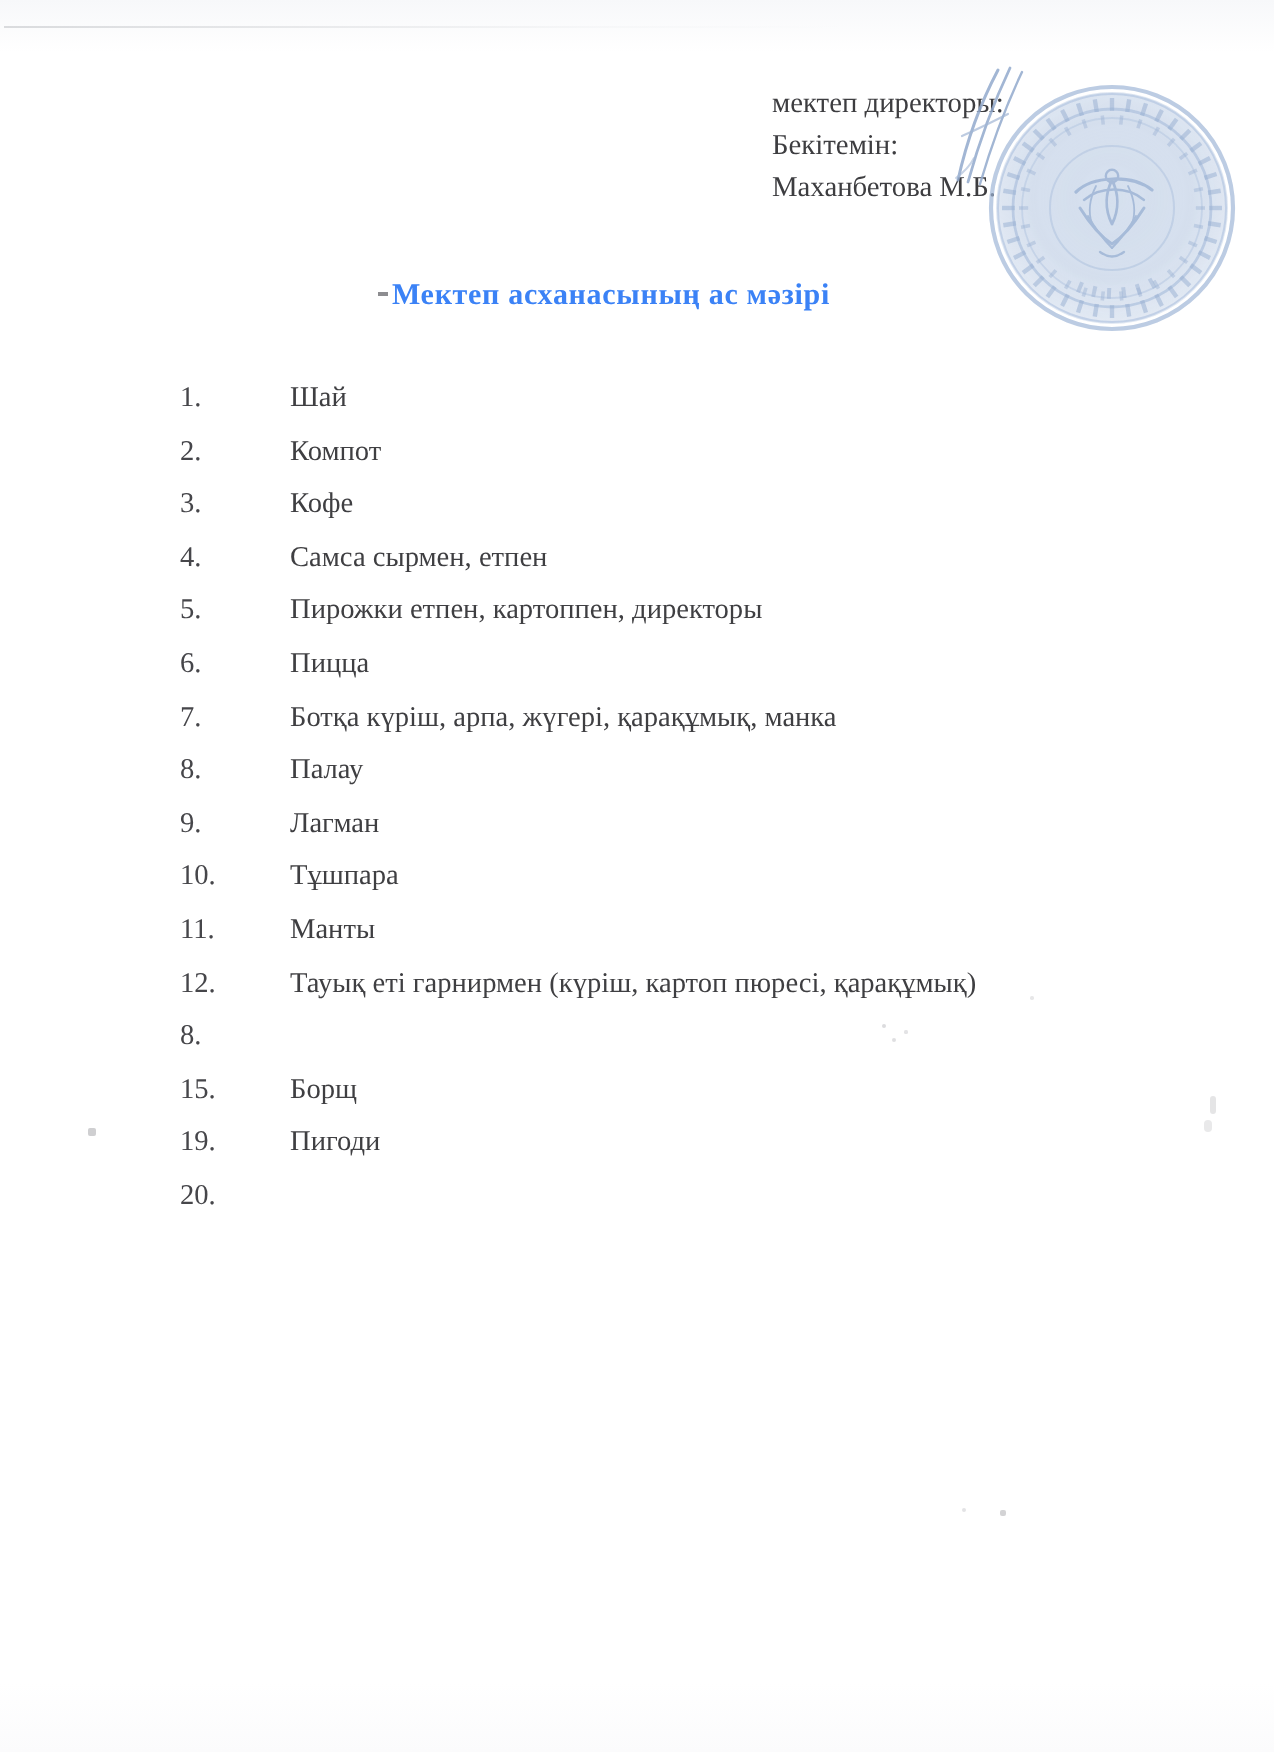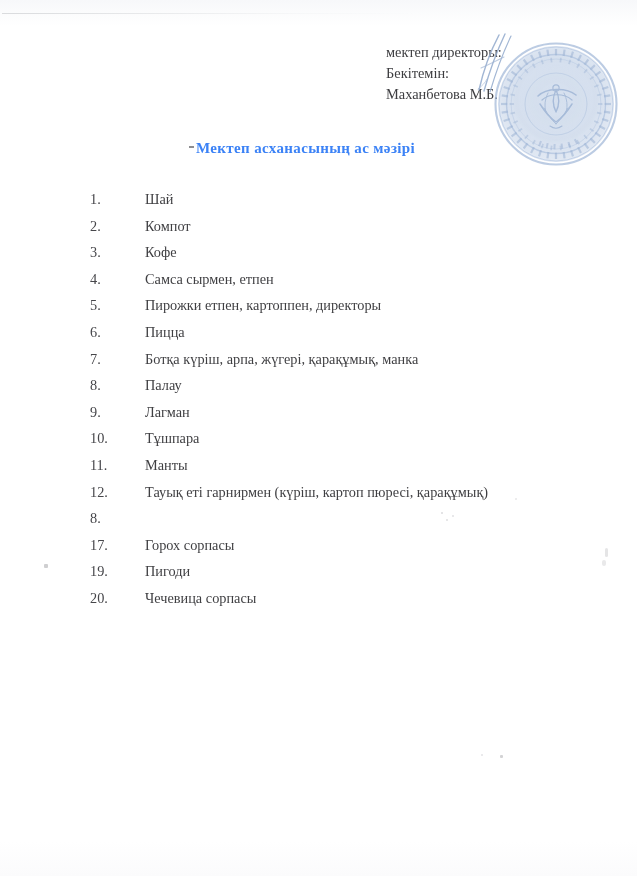--- a/index.html
+++ b/index.html
@@ -332,30 +332,29 @@
         <span class="menu-text">Манты</span>
       </div>
       <div class="menu-row">
         <span class="menu-num">12.</span>
         <span class="menu-text">Тауық еті гарнирмен (күріш, картоп пюресі, қарақұмық)</span>
       </div>
       <div class="menu-row">
         <span class="menu-num">8.</span>
       </div>
       <div class="menu-row">
-        <span class="menu-num">17.</span>
-        <span class="menu-text">Горох сорпасы</span>
+        <span class="menu-num">15.</span>
+        <span class="menu-text">Борщ</span>
       </div>
       <div class="menu-row">
         <span class="menu-num">19.</span>
         <span class="menu-text">Пигоди</span>
       </div>
       <div class="menu-row">
         <span class="menu-num">20.</span>
-        <span class="menu-text">Чечевица сорпасы</span>
       </div>
     </div>
 
   <div class="speck sq" style="left:44px;  top:564px; width:4px;  height:4px;  opacity:0.55;"></div>
   <div class="speck" style="left:441px; top:512px; width:2.4px;height:2.4px;opacity:0.5;"></div>
   <div class="speck" style="left:446px; top:519px; width:2px;  height:2px;  opacity:0.45;"></div>
   <div class="speck" style="left:452px; top:515px; width:1.6px;height:1.6px;opacity:0.4;"></div>
   <div class="speck" style="left:515px; top:498px; width:1.8px;height:1.8px;opacity:0.35;"></div>
   <div class="speck sq" style="left:605px; top:548px; width:3px;  height:9px;  opacity:0.3; border-radius:2px;"></div>
   <div class="speck sq" style="left:602px; top:560px; width:4px;  height:6px;  opacity:0.25; border-radius:2px;"></div>

